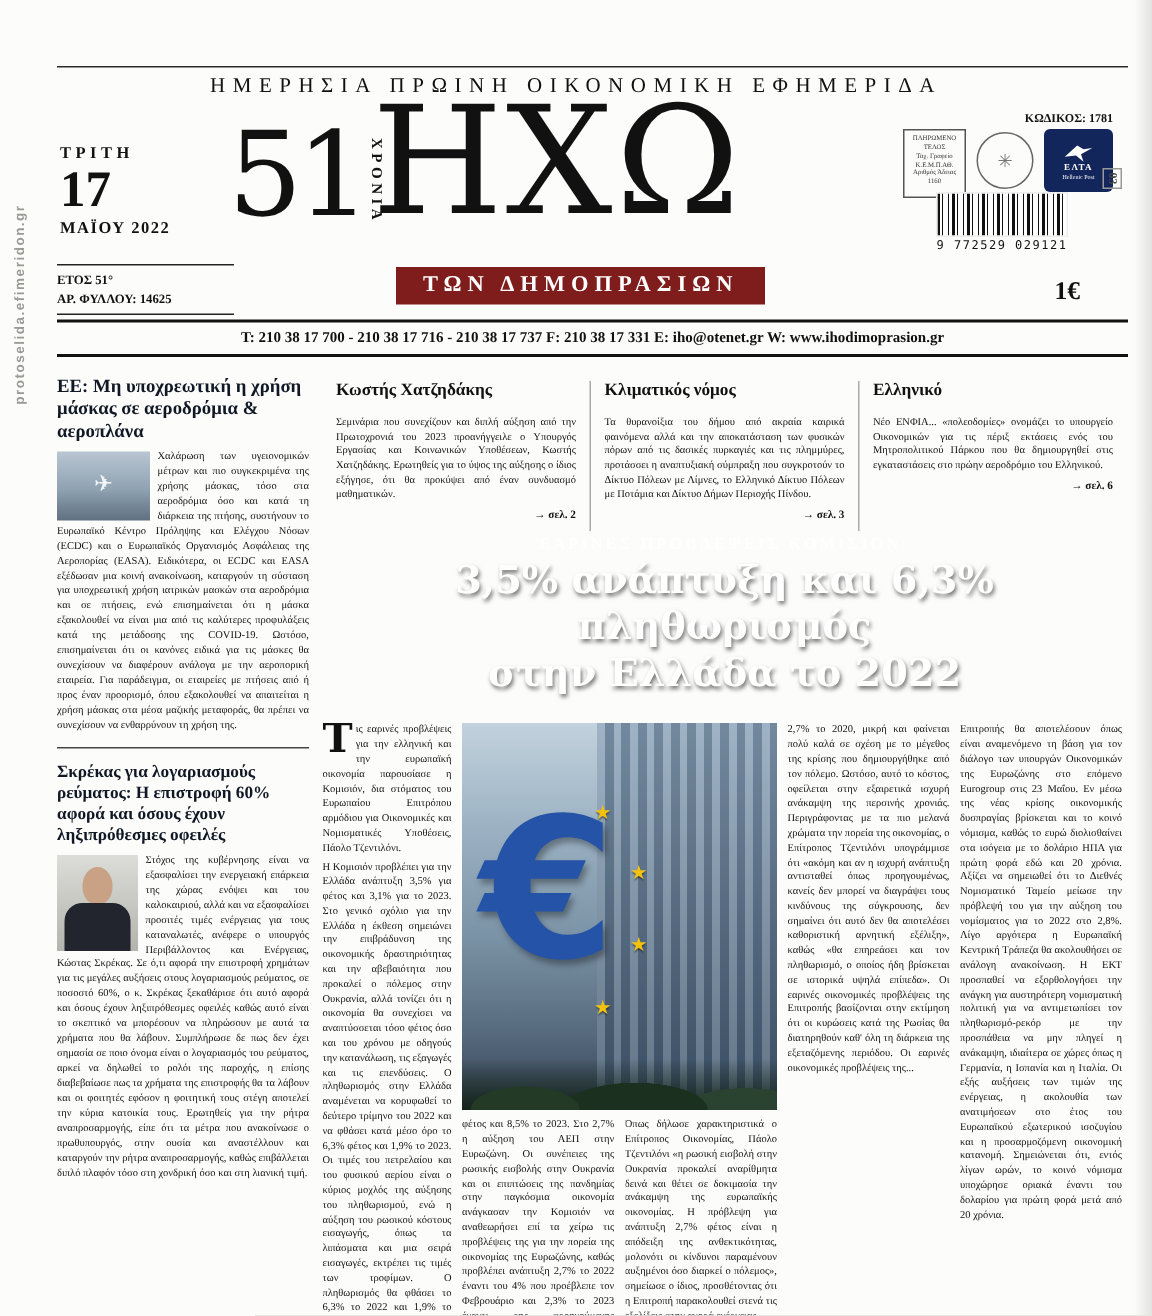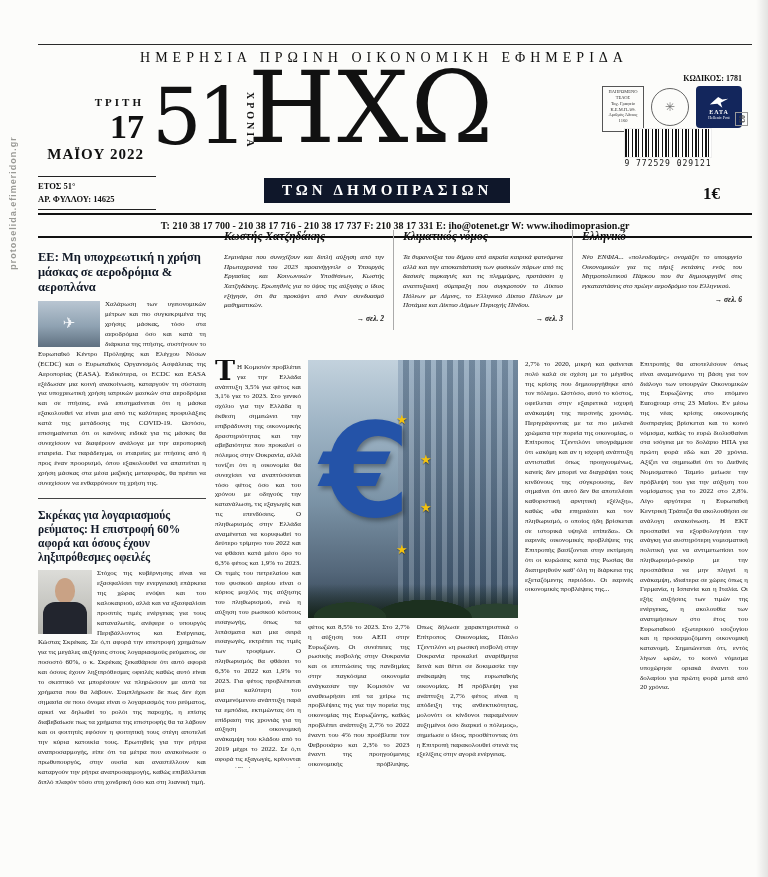--- a/index.html
+++ b/index.html
@@ -7,33 +7,33 @@
         font-family:"Liberation Serif",serif;color:#111;}
   .page::after{content:"";position:absolute;right:0;top:0;bottom:0;width:12px;
         background:linear-gradient(90deg,rgba(0,0,0,0) 0%,rgba(0,0,0,.10) 100%);pointer-events:none;}
   .vertical-site{position:absolute;left:-72px;top:198px;width:170px;transform:rotate(-90deg);
         transform-origin:center;font-family:"Liberation Sans",sans-serif;font-size:9px;font-weight:bold;
         color:#9a9a96;letter-spacing:1px;text-align:center;}
   .top-rule{position:absolute;top:44px;left:38px;right:16px;border-top:1px solid #2a2a2a;}
   .tagline{position:absolute;top:50px;left:0;width:100%;text-align:center;font-size:14px;
         font-weight:normal;letter-spacing:5px;}
   
-  .date-block{position:absolute;left:40px;top:96px;width:104px;text-align:right;}
+  .date-block{position:absolute;left:40px;top:96px;width:104px;text-align:left;}
   .date-day{font-size:11px;font-weight:bold;letter-spacing:3px;}
   .date-num{font-size:34px;font-weight:bold;line-height:1;margin-top:2px;}
-  .date-my{font-size:15px;font-weight:bold;margin-top:2px;letter-spacing:1px;}
+  .date-my{font-size:11px;font-weight:bold;margin-top:2px;letter-spacing:1px;}
   .etos-block{position:absolute;left:38px;top:176px;width:118px;border-top:1px solid #222;
         border-bottom:1px solid #222;padding:3px 0;font-size:8.5px;font-weight:bold;line-height:1.5;}
   
   .logo51{position:absolute;left:152px;top:82px;display:flex;align-items:flex-start;}
   .n51{font-family:"DejaVu Serif",serif;font-size:78px;font-weight:normal;line-height:.92;letter-spacing:-4px;}
   .xronia{writing-mode:vertical-rl;font-size:10px;font-weight:bold;letter-spacing:3px;margin-top:10px;margin-left:2px;}
   .paper-title{position:absolute;left:248px;top:58px;font-family:"DejaVu Serif",serif;
         font-size:100px;font-weight:normal;line-height:1;letter-spacing:2px;}
-  .paper-subtitle{position:absolute;left:264px;top:178px;background:#0f172a;color:#fff;
+  .paper-subtitle{position:absolute;left:264px;top:178px;background:#7f1d1d;color:#fff;
         font-size:15px;font-weight:bold;letter-spacing:4px;padding:4px 18px;}
   
   .kodikos{position:absolute;right:26px;top:74px;font-size:8px;font-weight:bold;}
   .stamps{position:absolute;right:26px;top:86px;display:flex;gap:7px;align-items:flex-start;}
   .stampbox{width:40px;height:42px;border:1px solid #555;font-size:4.5px;text-align:center;
         line-height:1.3;padding-top:2px;color:#333;}
   .seal{width:36px;height:36px;border:1.5px solid #666;border-radius:50%;display:flex;
         align-items:center;justify-content:center;color:#777;font-size:12px;margin-top:2px;}
   .elta{width:46px;height:42px;background:#13265c;border-radius:4px;display:flex;flex-direction:column;
         align-items:center;justify-content:center;color:#fff;}
@@ -43,21 +43,21 @@
   .barcode{position:absolute;right:56px;top:128px;width:88px;text-align:center;}
   .bars{height:28px;background:repeating-linear-gradient(90deg,#111 0 2px,#fff 2px 3px,#111 3px 4px,
         #fff 4px 7px,#111 7px 8px,#fff 8px 10px);border:1px solid #eee;}
   .barcode-num{font-family:"DejaVu Sans Mono",monospace;font-size:8px;margin-top:1px;letter-spacing:1px;}
   .corner03{position:absolute;right:20px;top:112px;writing-mode:vertical-rl;font-size:8px;
         font-weight:bold;border:1px solid #999;padding:2px 1px;color:#444;}
   .price{position:absolute;right:48px;top:184px;font-size:17px;font-weight:bold;}
   .contact-bar{position:absolute;left:38px;right:16px;top:213px;border-top:2px solid #111;
         border-bottom:2px solid #111;padding:5px 0;text-align:center;font-size:10px;font-weight:bold;}
   
-  .briefs{position:absolute;left:215px;top:230px;width:536px;height:100px;display:flex;font-style:italic;}
+  .briefs{position:absolute;left:215px;top:254px;width:536px;height:100px;display:flex;}
   .brief{flex:1;padding:0 9px;overflow:hidden;}
   .brief + .brief{border-left:1px solid #aaa;}
   .brief-title{font-size:11.5px;font-weight:bold;margin-bottom:4px;}
   .brief-body{font-size:7px;line-height:1.38;text-align:justify;margin-top:11px;}
   .brief-page{font-size:7.5px;font-weight:bold;text-align:right;margin-top:3px;}
   
   .sidebar{position:absolute;left:38px;top:250px;width:168px;height:590px;overflow:hidden;}
   .sb-title{font-size:12.5px;font-weight:bold;line-height:1.2;margin-bottom:5px;color:#101826;}
   .sb-title2{font-size:11.5px;font-weight:bold;line-height:1.22;margin:9px 0 5px 0;color:#101826;}
   .sb-body{font-size:7px;line-height:1.42;text-align:justify;}
@@ -200,23 +200,28 @@
         <span class="portrait">
           <span class="head"></span>
           <span class="suit"></span>
         </span>
         <span>Στόχος της κυβέρνησης είναι να εξασφαλίσει την ενεργειακή επάρκεια της χώρας ενόψει και του καλοκαιριού, αλλά και να εξασφαλίσει προσιτές τιμές ενέργειας για τους καταναλωτές, ανέφερε ο υπουργός Περιβάλλοντος και Ενέργειας, Κώστας Σκρέκας. Σε ό,τι αφορά την επιστροφή χρημάτων για τις μεγάλες αυξήσεις στους λογαριασμούς ρεύματος, σε ποσοστό 60%, ο κ. Σκρέκας ξεκαθάρισε ότι αυτό αφορά και όσους έχουν ληξιπρόθεσμες οφειλές καθώς αυτό είναι το σκεπτικό να μπορέσουν να πληρώσουν με αυτά τα χρήματα που θα λάβουν. Συμπλήρωσε δε πως δεν έχει σημασία σε ποιο όνομα είναι ο λογαριασμός του ρεύματος, αρκεί να δηλωθεί το ρολόι της παροχής, η επίσης διαβεβαίωσε πως τα χρήματα της επιστροφής θα τα λάβουν και οι φοιτητές εφόσον η φοιτητική τους στέγη αποτελεί την κύρια κατοικία τους. Ερωτηθείς για την ρήτρα αναπροσαρμογής, είπε ότι τα μέτρα που ανακοίνωσε ο πρωθυπουργός, στην ουσία και αναστέλλουν και καταργούν την ρήτρα αναπροσαρμογής, καθώς επιβάλλεται διπλό πλαφόν τόσο στη χονδρική όσο και στη λιανική τιμή.</span>
       </div>
     </div>
   </div>
 
   <div class="main">
+    <div class="headline-band">
+      <div class="kicker">ΕΑΡΙΝΕΣ ΠΡΟΒΛΕΨΕΙΣ ΚΟΜΙΣΙΟΝ:</div>
+      <div class="headline">3,5% ανάπτυξη και 6,3% πληθωρισμός</div>
+      <div class="headline">στην Ελλάδα το 2022</div>
+    </div>
     <div class="article-body">
       <div class="acol col1">
-        <span class="dropcap">Τ</span>
+        <span class="dropcap">Τ</span><span>ις εαρινές προβλέψεις για την ελληνική και την ευρωπαϊκή οικονομία παρουσίασε η Κομισιόν, δια στόματος του Ευρωπαίου Επιτρόπου αρμόδιου για Οικονομικές και Νομισματικές Υποθέσεις, Πάολο Τζεντιλόνι.</span>
         <div class="para2">Η Κομισιόν προβλέπει για την Ελλάδα ανάπτυξη 3,5% για φέτος και 3,1% για το 2023. Στο γενικό σχόλιο για την Ελλάδα η έκθεση σημειώνει την επιβράδυνση της οικονομικής δραστηριότητας και την αβεβαιότητα που προκαλεί ο πόλεμος στην Ουκρανία, αλλά τονίζει ότι η οικονομία θα συνεχίσει να αναπτύσσεται τόσο φέτος όσο και του χρόνου με οδηγούς την κατανάλωση, τις εξαγωγές και τις επενδύσεις. Ο πληθωρισμός στην Ελλάδα αναμένεται να κορυφωθεί το δεύτερο τρίμηνο του 2022 και να φθάσει κατά μέσο όρο το 6,3% φέτος και 1,9% το 2023. Οι τιμές του πετρελαίου και του φυσικού αερίου είναι ο κύριος μοχλός της αύξησης του πληθωρισμού, ενώ η αύξηση του ρωσικού κόστους εισαγωγής, όπως τα λιπάσματα και μια σειρά εισαγωγές, εκτρέπει τις τιμές των τροφίμων. Ο πληθωρισμός θα φθάσει το 6,3% το 2022 και 1,9% το 2023. Για φέτος προβλέπεται μια καλύτερη του αναμενόμενου ανάπτυξη παρά τα εμπόδια, εκτιμώντας ότι η επίδραση της χρονιάς για τη αύξηση οικονομική ανάκαμψη του κλάδου από το 2019 μέχρι το 2022. Σε ό,τι αφορά τις εξαγωγές, κρίνονται μια πρόβλεψη για μια ισχυρή ανάκαμψη φέτος, λόγω της μεγέθυνσης του τουρισμού, με πρόβλεψη εσόδων στο 80% εκείνων του 2019 και αύξηση κατά 11,6% το ΑΕΠ, ενώ η εκτίμηση για την οικονομία στην Ευρωζώνη αναμένεται εντονότερη.</div>
       </div>
       <div class="amid">
         <div class="euro-photo">
           <div class="glass"></div>
           <span class="euro-sign">€</span>
           <span class="star s1">★</span>
           <span class="star s2">★</span>
           <span class="star s3">★</span>
           <span class="star s4">★</span>

